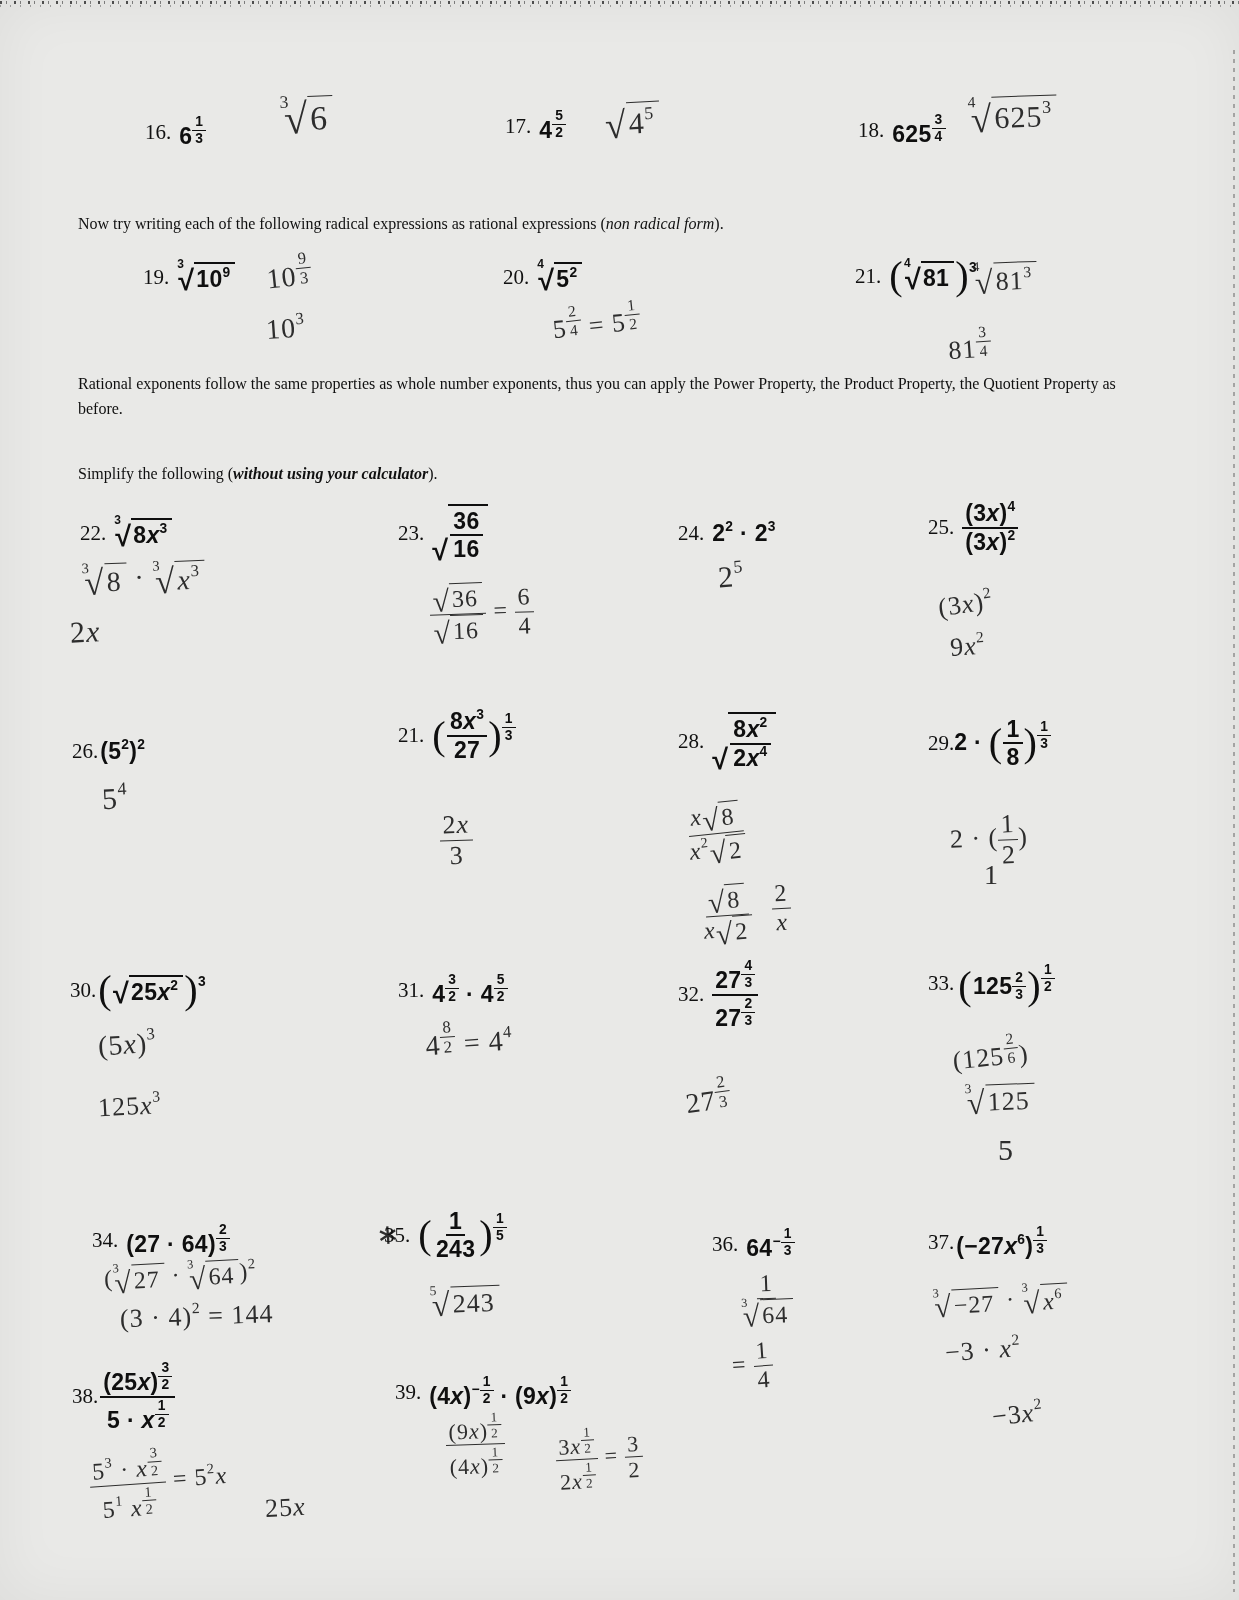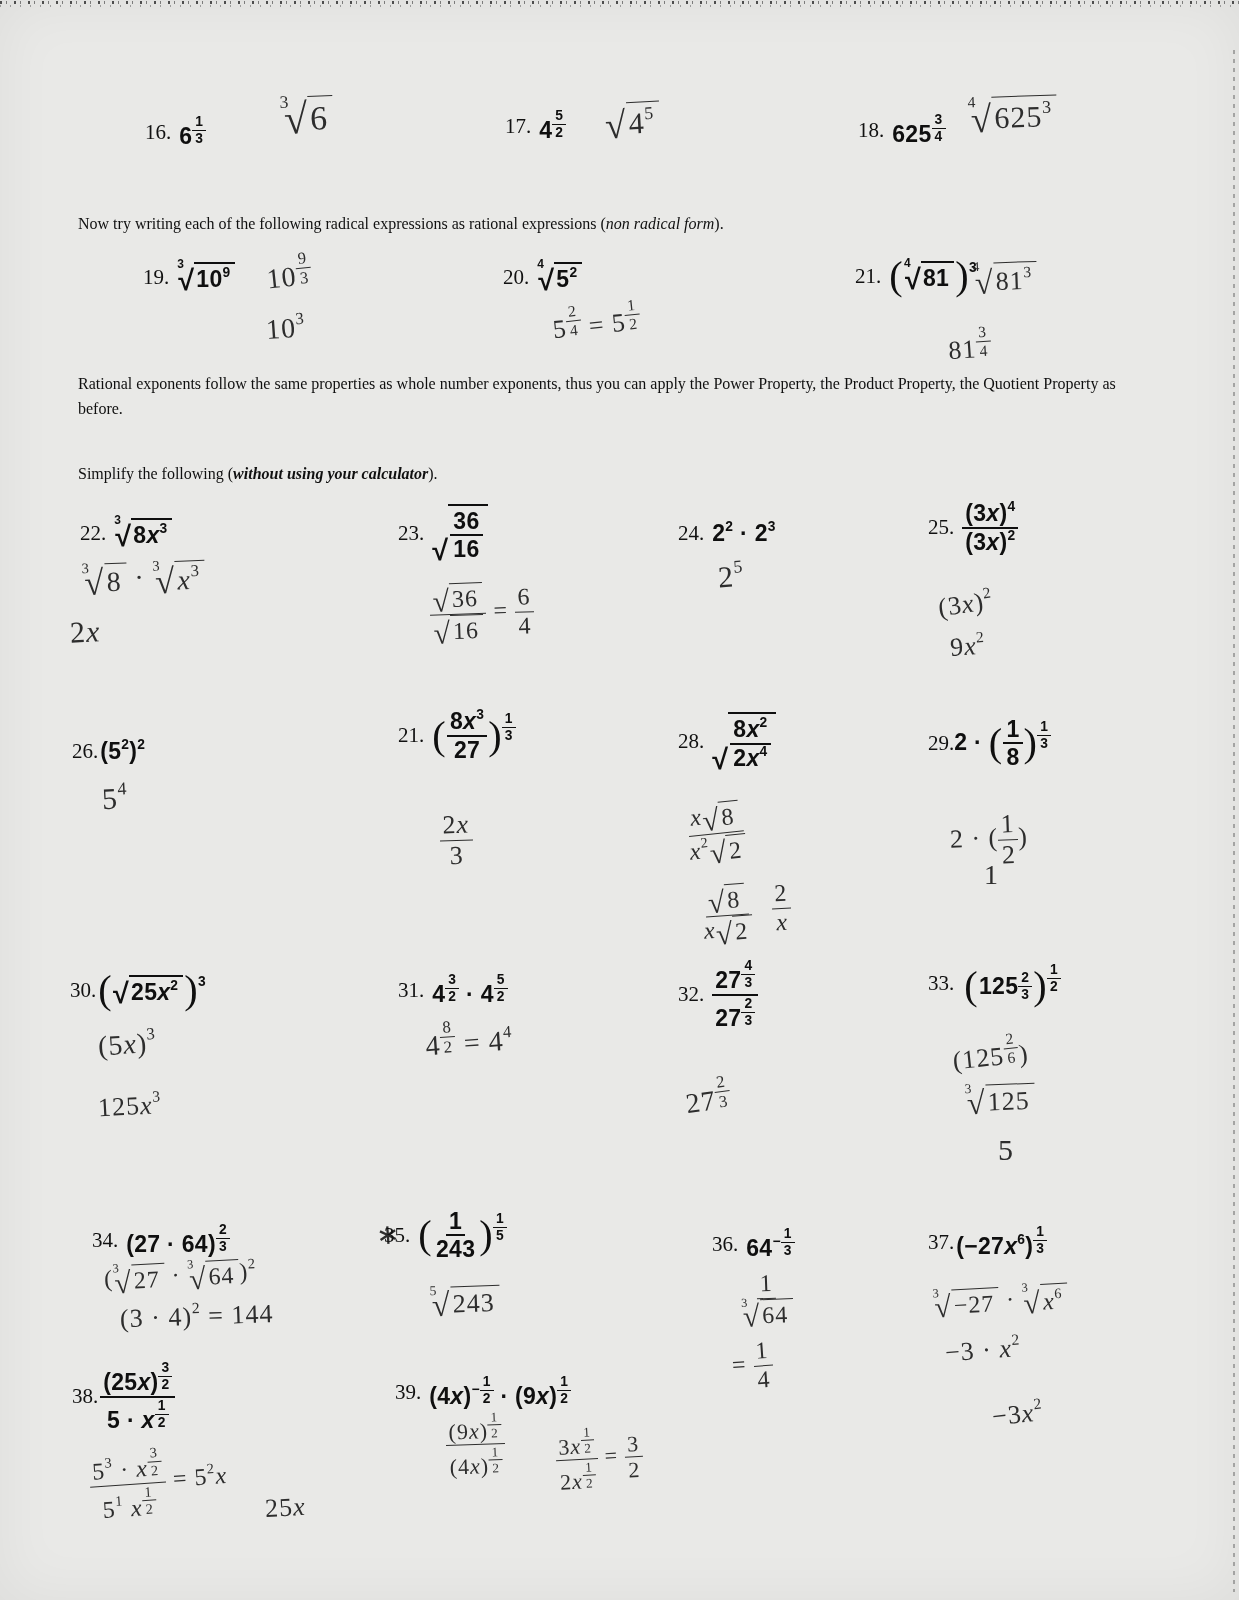--- a/index.html
+++ b/index.html
@@ -341,21 +341,21 @@
                 <span class="m-num">2</span>
                 <span class="m-den">3</span>
               </span></span></span>
         </span></span>
   </div>
   <div class="hw t4" style="left:685px;top:1074px;font-size:28px">27<span class="m-sup"><span class="m-frac">
           <span class="m-num">2</span>
           <span class="m-den">3</span>
         </span></span></div>
 
-  <div class="prob" style="left:928px;top:962px;gap:10px">
+  <div class="prob" style="left:928px;top:962px;gap:4px">
     <span class="plabel">33.</span>
     <span class="expr"><span class="m-group">
           <span class="m-paren">(</span>
           <span class="m-gbody">125<span class="m-sup"><span class="m-frac">
                 <span class="m-num">2</span>
                 <span class="m-den">3</span>
               </span></span></span>
           <span class="m-paren">)</span>
         </span><span class="m-sup"><span class="m-frac">
             <span class="m-num">1</span>

